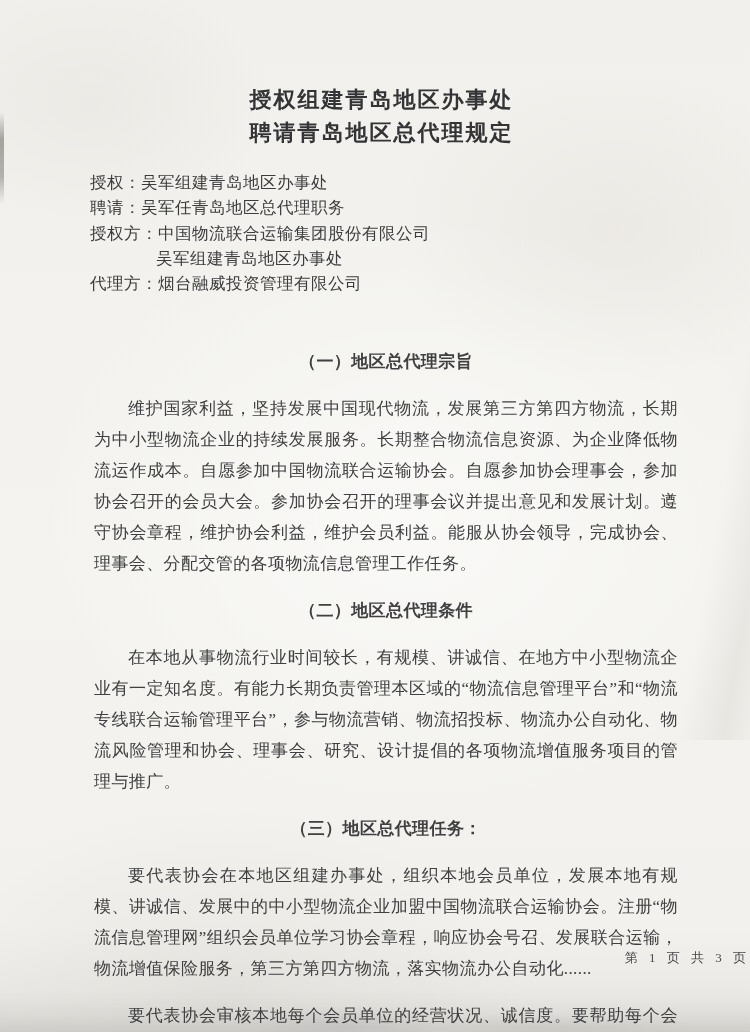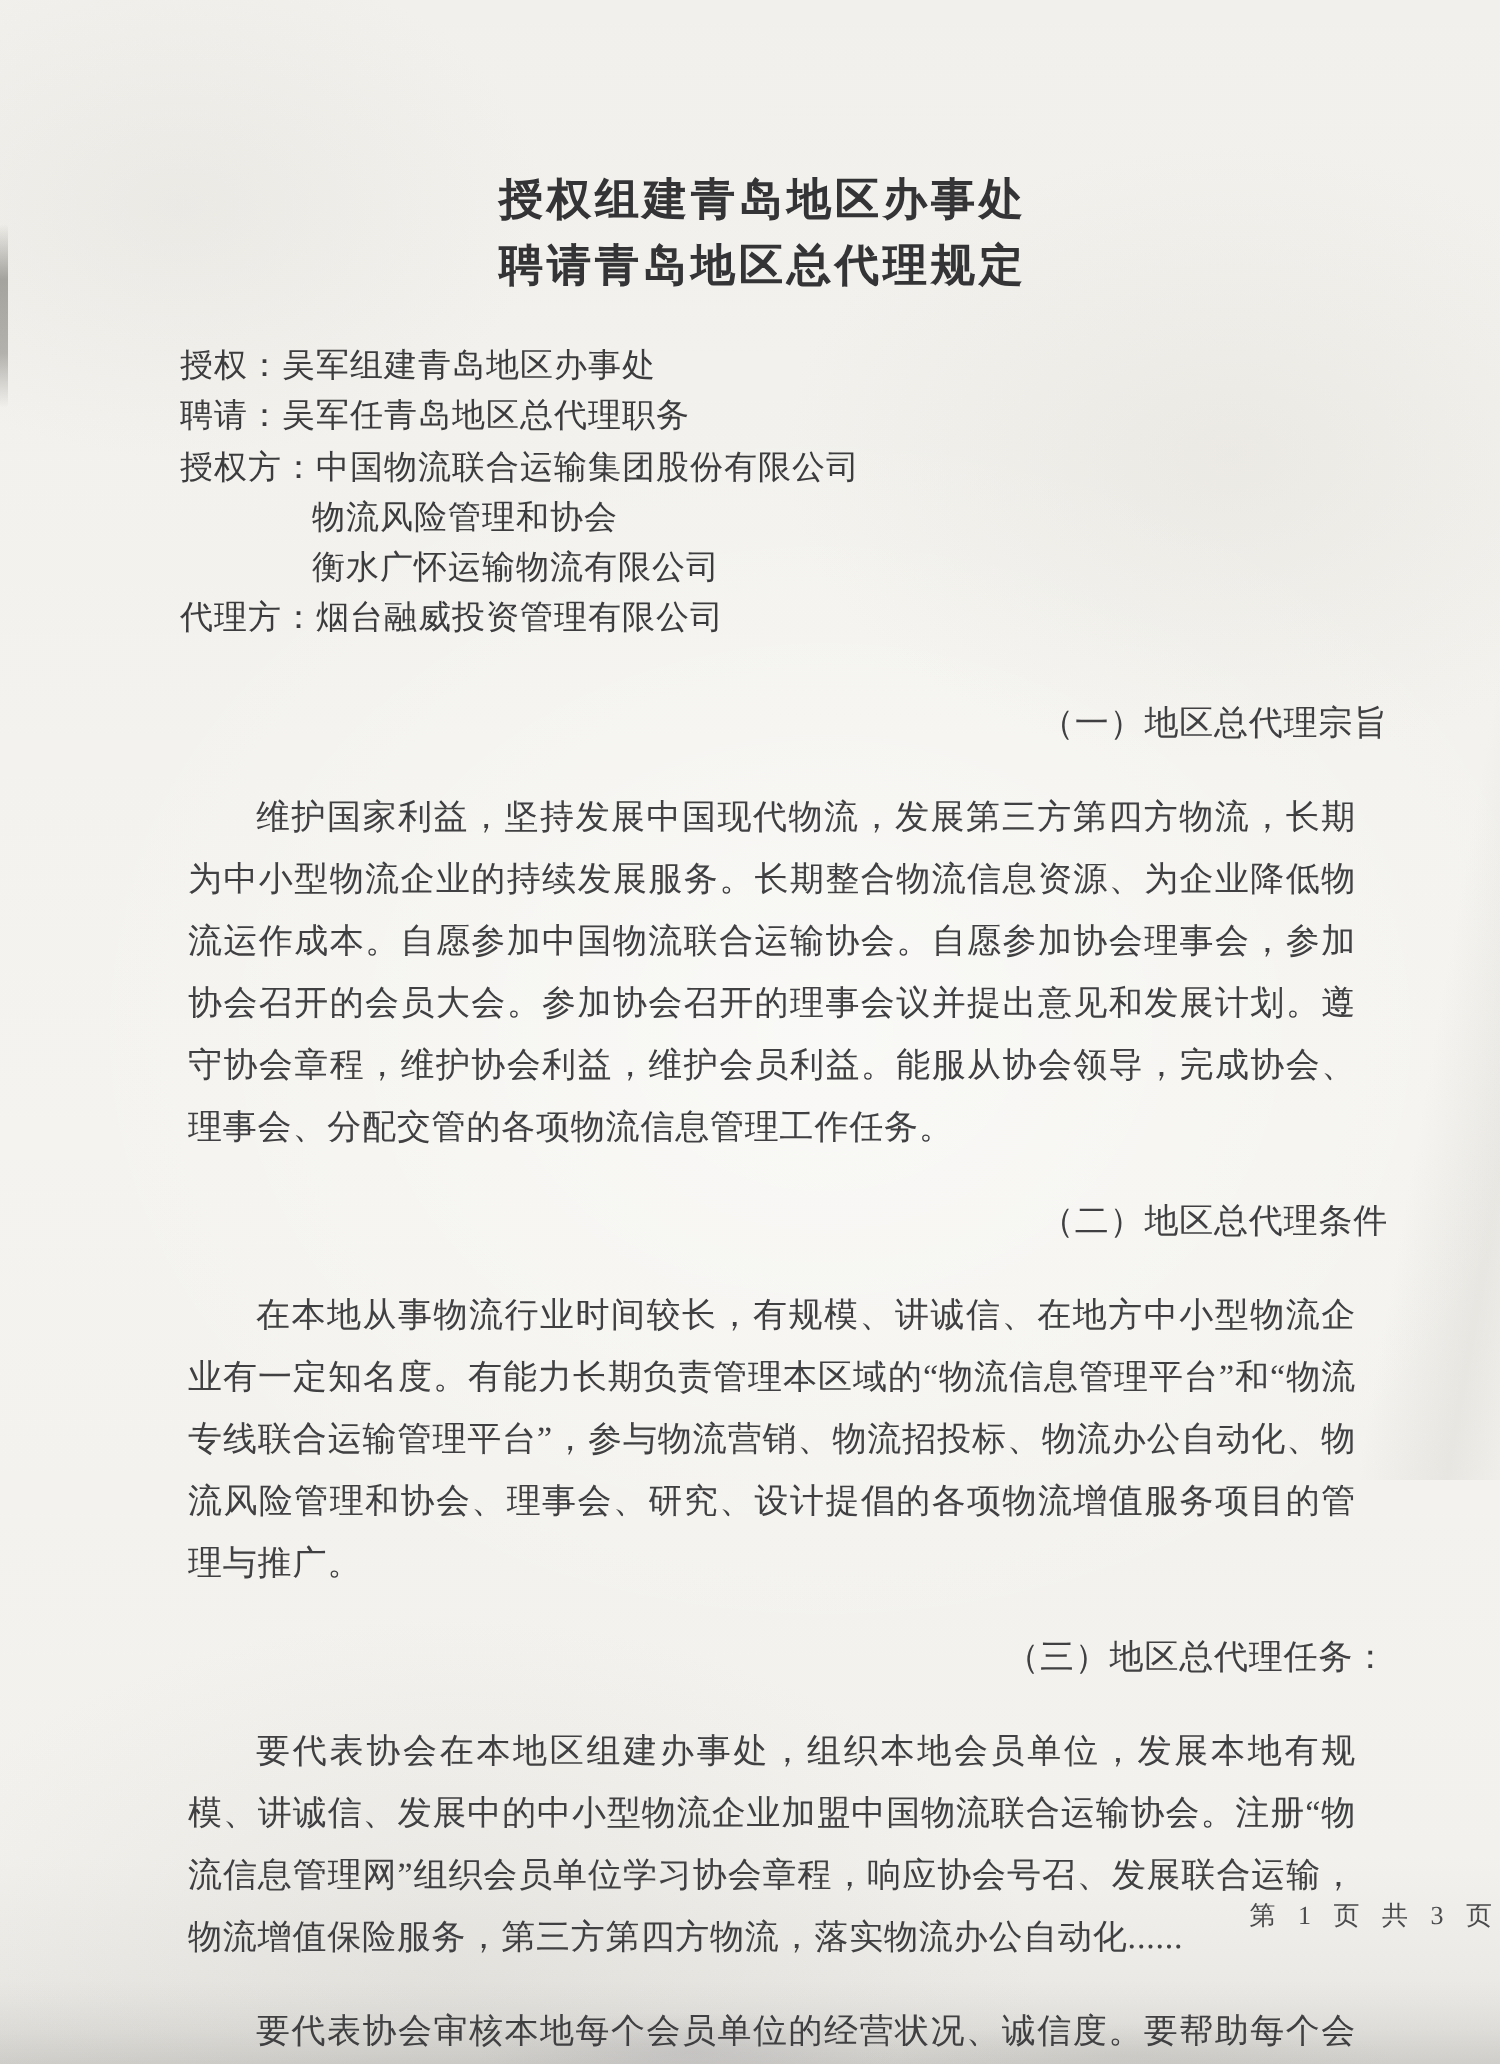--- a/index.html
+++ b/index.html
@@ -76,21 +76,21 @@
     top: 346px;
     left: 78px;
     width: 616px;
     font-size: 17px;
     line-height: 31px;
     letter-spacing: 0.4px;
     text-align: justify;
     text-justify: inter-ideograph;
     color: #404042;
   }
-  .body .heading { text-align: right; }
+  .body .heading { text-align: center; font-weight: bold; }
   .body .para {
     margin: 16px;
     text-indent: 2em;
   }
   .footer {
     position: absolute;
     top: 949px;
     left: 0;
     width: 100%;
     text-align: right;
@@ -110,22 +110,21 @@
 
   <h1 class="title">
     <span class="title-line">授权组建青岛地区办事处</span>
     <span class="title-line">聘请青岛地区总代理规定</span>
   </h1>
 
   <div class="meta">
     <div class="meta-line">授权：吴军组建青岛地区办事处</div>
     <div class="meta-line">聘请：吴军任青岛地区总代理职务</div>
     <div class="meta-line">授权方：中国物流联合运输集团股份有限公司</div>
-    <div class="meta-line indent">物流风险管理和协会</div>
-    <div class="meta-line indent">衡水广怀运输物流有限公司</div>
+    <div class="meta-line indent">吴军组建青岛地区办事处</div>
     <div class="meta-line">代理方：烟台融威投资管理有限公司</div>
   </div>
 
   <div class="body">
     <div class="heading">（一）地区总代理宗旨</div>
     <p class="para">维护国家利益，坚持发展中国现代物流，发展第三方第四方物流，长期为中小型物流企业的持续发展服务。长期整合物流信息资源、为企业降低物流运作成本。自愿参加中国物流联合运输协会。自愿参加协会理事会，参加协会召开的会员大会。参加协会召开的理事会议并提出意见和发展计划。遵守协会章程，维护协会利益，维护会员利益。能服从协会领导，完成协会、理事会、分配交管的各项物流信息管理工作任务。</p>
     <div class="heading">（二）地区总代理条件</div>
     <p class="para">在本地从事物流行业时间较长，有规模、讲诚信、在地方中小型物流企业有一定知名度。有能力长期负责管理本区域的“物流信息管理平台”和“物流专线联合运输管理平台”，参与物流营销、物流招投标、物流办公自动化、物流风险管理和协会、理事会、研究、设计提倡的各项物流增值服务项目的管理与推广。</p>
     <div class="heading">（三）地区总代理任务：</div>
     <p class="para">要代表协会在本地区组建办事处，组织本地会员单位，发展本地有规模、讲诚信、发展中的中小型物流企业加盟中国物流联合运输协会。注册“物流信息管理网”组织会员单位学习协会章程，响应协会号召、发展联合运输，物流增值保险服务，第三方第四方物流，落实物流办公自动化......</p>

